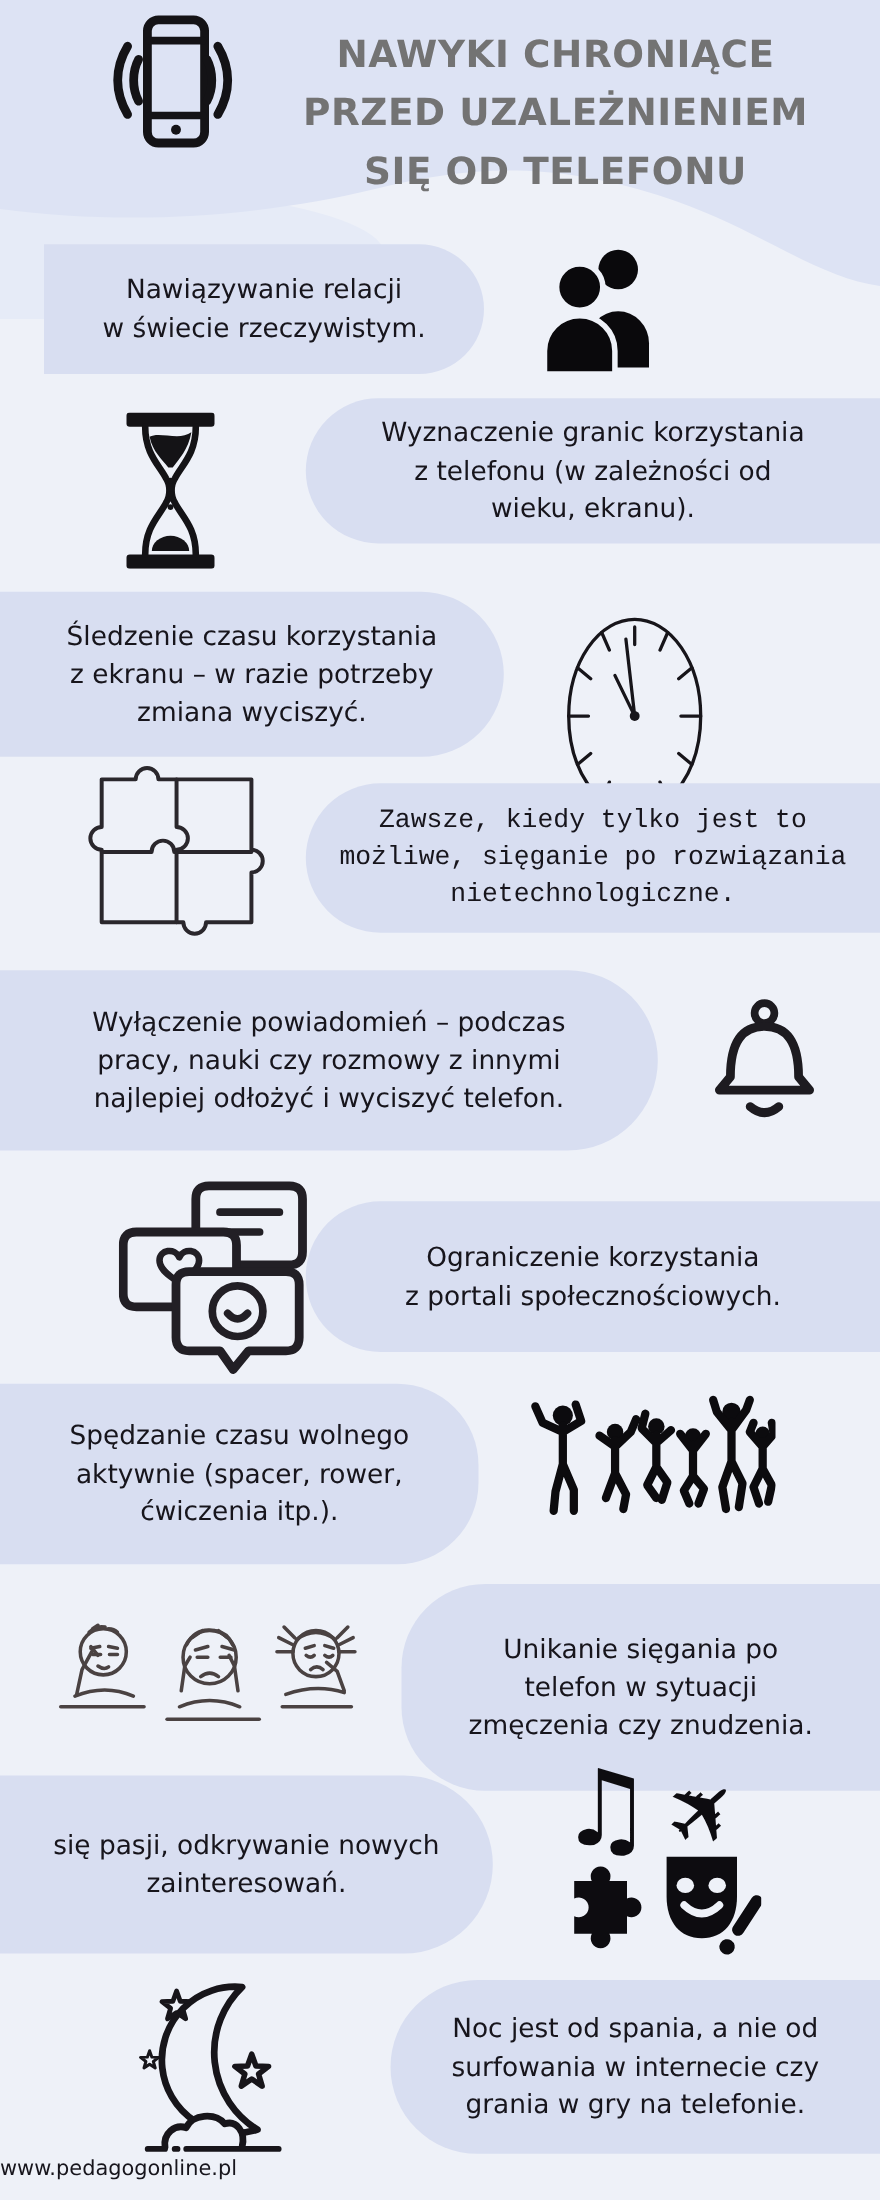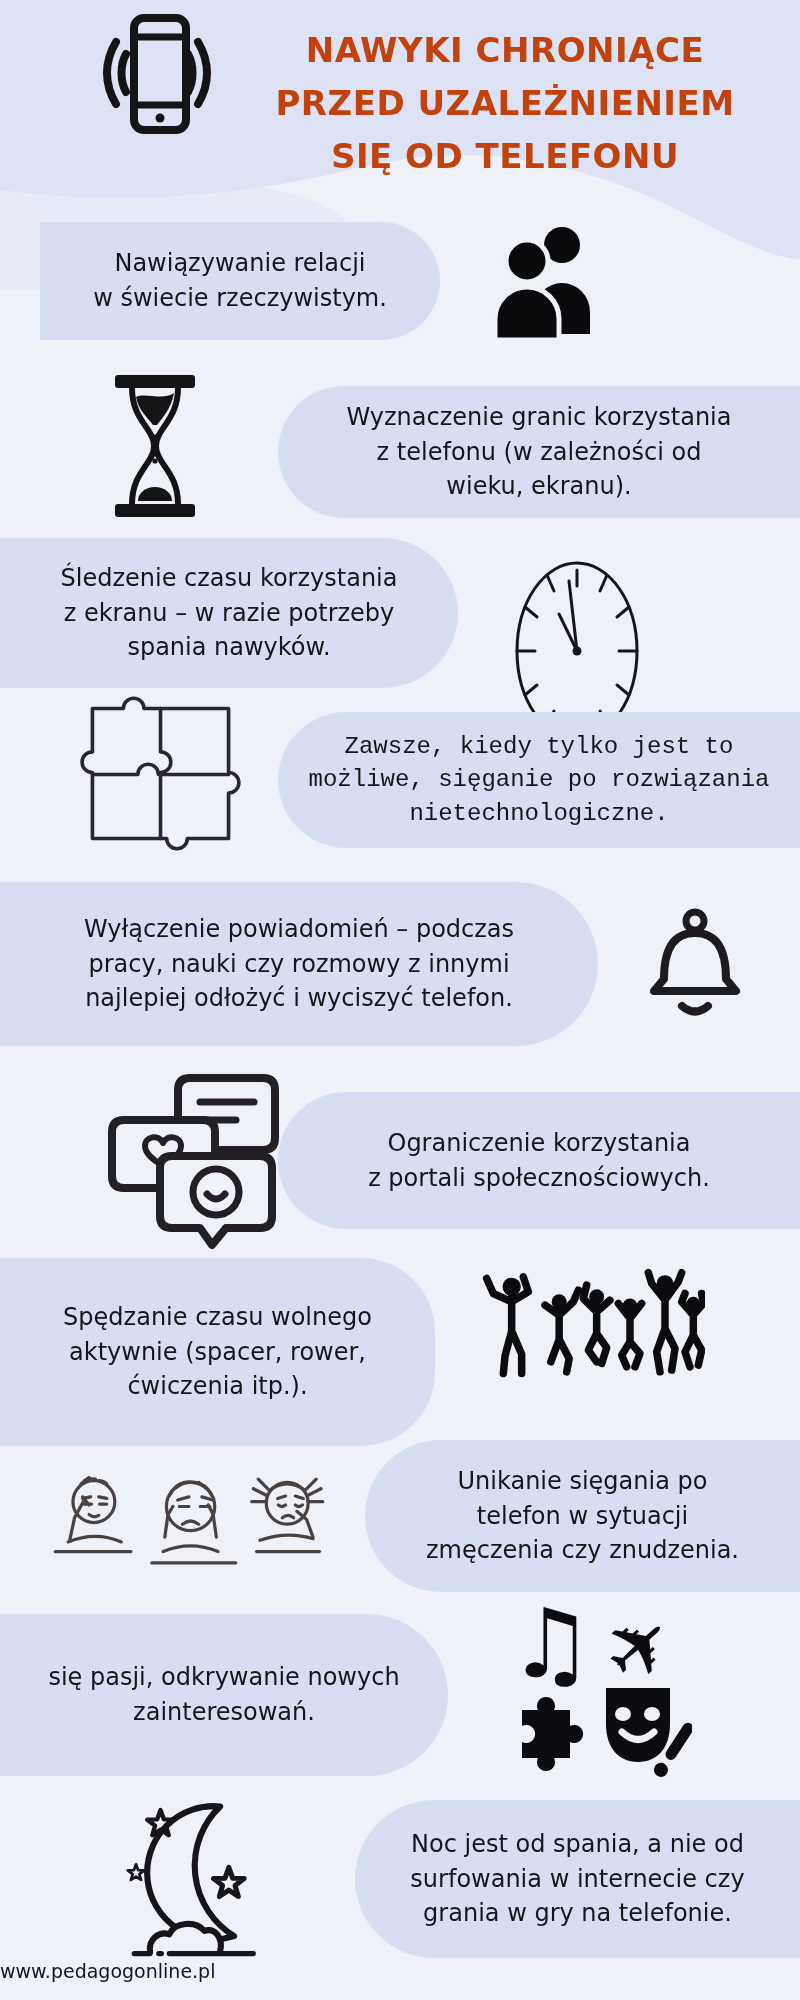--- a/index.html
+++ b/index.html
@@ -7,21 +7,21 @@
     position:relative;width:800px;height:2000px;overflow:hidden;
     background:#eef1f8;font-family:"DejaVu Sans","Liberation Sans",sans-serif;
     color:#17151c;
   }
   .abs{position:absolute;}
   
   #header-wave{position:absolute;left:0;top:0;width:800px;height:290px;}
   #title{
     position:absolute;left:240px;top:24px;width:530px;
     text-align:center;font-weight:bold;font-size:34px;line-height:53px;
-    letter-spacing:.5px;color:#c2410c;
+    letter-spacing:.5px;color:#737373;
   }
   
   .bubble{
     position:absolute;background:#d8def1;
     display:flex;flex-direction:column;justify-content:center;
     text-align:center;font-size:24px;line-height:1.44;
     padding:0 24px;box-sizing:border-box;
   }
   .bubble .ln{white-space:nowrap;}
   .b-left{border-radius:0 80px 80px 0;}
@@ -72,30 +72,30 @@
   <svg class="abs" style="left:105px;top:375px" width="100" height="142" viewBox="0 0 100 142">
     <rect x="10" y="0" width="80" height="13" rx="3" fill="#141316"></rect>
     <rect x="10" y="129" width="80" height="13" rx="3" fill="#141316"></rect>
     <path d="M27,13 C27,38 40,48 46,60 C50,66 50,76 46,82 C40,94 27,104 27,129 M73,13 C73,38 60,48 54,60 C50,66 50,76 54,82 C60,94 73,104 73,129" fill="none" stroke="#141316" stroke-width="6" stroke-linecap="round"></path>
     <path d="M31,22 C40,17 58,26 69,18 C66,34 58,42 52,50 L48,50 C42,42 34,36 31,22 Z" fill="#141316"></path>
     <circle cx="50" cy="62" r="2.6" fill="#141316"></circle>
     <circle cx="50" cy="74" r="2.6" fill="#141316"></circle>
     <circle cx="50" cy="86" r="2.6" fill="#141316"></circle>
     <path d="M33,126 a17,14 0 0 1 34,0 z" fill="#141316"></path>
   </svg>
-  <div class="bubble b-right" style="left:278px;top:362px;width:522px;height:132px;border-radius:78px 0 0 78px;margin-top:24px;">
+  <div class="bubble b-right" style="left:278px;top:362px;width:522px;height:132px;border-radius:78px 0 0 78px;">
     <div class="ln">Wyznaczenie granic korzystania</div>
     <div class="ln">z telefonu (w zależności od</div>
     <div class="ln">wieku, ekranu).</div>
   </div>
 
   <div class="bubble b-left" style="left:0;top:538px;width:458px;height:150px;border-radius:0 75px 75px 0;">
     <div class="ln">Śledzenie czasu korzystania</div>
     <div class="ln">z ekranu – w razie potrzeby</div>
-    <div class="ln">spania nawyków.</div>
+    <div class="ln">zmiana wyciszyć.</div>
   </div>
   <svg class="abs" style="left:512px;top:556px" width="130" height="190" viewBox="0 0 130 190" fill="none" stroke="#17151a" stroke-width="3" stroke-linecap="round">
     <ellipse cx="65" cy="95" rx="60" ry="88"></ellipse>
     <path d="M65,14 V30 M95,19 L88,35 M117,51 L105,61 M125,95 H107 M117,139 L105,129 M95,171 L88,155 M65,183 V165 M35,171 L42,155 M13,139 L25,129 M5,95 H23 M13,51 L25,61 M35,19 L42,35"></path>
     <path d="M65,95 L57,25"></path>
     <path d="M65,95 L47,58"></path>
     <circle cx="65" cy="95" r="4.5" fill="#17151a" stroke="none"></circle>
   </svg>
 
   <svg class="abs" style="left:78px;top:694px" width="165" height="160" viewBox="0 0 160 155" fill="none" stroke="#2a272c" stroke-width="3.5" stroke-linejoin="round" stroke-linecap="round">
@@ -127,21 +127,21 @@
     <path d="M55,75 c-4,-9 -18,-7 -18,3 c0,9 12,16 18,20 c6,-4 18,-11 18,-20 c0,-10 -14,-12 -18,-3 z" fill="none" stroke-width="6"></path>
     <path d="M64,88 H152 Q164,88 164,100 V148 Q164,160 152,160 H118 L104,177 L92,160 H64 Q52,160 52,148 V100 Q52,88 64,88 Z"></path>
     <circle cx="108" cy="124" r="23" fill="none" stroke-width="7"></circle>
     <path d="M99,126 q9,10 18,0" fill="none" stroke-width="7"></path>
   </svg>
   <div class="bubble b-right" style="left:278px;top:1092px;width:522px;height:137px;border-radius:68px 0 0 68px;">
     <div class="ln">Ograniczenie korzystania</div>
     <div class="ln">z portali społecznościowych.</div>
   </div>
 
-  <div class="bubble b-left" style="left:0;top:1258px;width:435px;height:188px;border-radius:0 74px 74px 0;">
+  <div class="bubble b-left" style="left:0;top:1258px;width:435px;height:164px;border-radius:0 74px 74px 0;">
     <div class="ln">Spędzanie czasu wolnego</div>
     <div class="ln">aktywnie (spacer, rower,</div>
     <div class="ln">ćwiczenia itp.).</div>
   </div>
   <svg class="abs" style="left:480px;top:1256px" width="225" height="135" viewBox="0 0 270 132" fill="none" stroke="#0c0b0e" stroke-width="9" stroke-linecap="round" stroke-linejoin="round">
     <circle cx="38" cy="22" r="11" fill="#0c0b0e" stroke="none"></circle>
     <path d="M38,33 V75 M38,40 L16,30 L8,12 M38,40 L58,28 L52,10 M38,75 L30,105 L28,126 M38,75 L50,103 L50,126"></path>
     <circle cx="95" cy="40" r="9" fill="#0c0b0e" stroke="none"></circle>
     <path d="M95,49 V85 M95,56 L78,44 M95,56 L112,40 L118,26 M95,85 L85,112 M95,85 L107,108 L104,124"></path>
     <circle cx="140" cy="34" r="9" fill="#0c0b0e" stroke="none"></circle>
@@ -170,21 +170,21 @@
     <path d="M138,114 Q172,100 206,114"></path>
     <path d="M124,128 H228"></path>
     <circle cx="292" cy="54" r="26"></circle>
     <path d="M270,38 Q292,22 314,38"></path>
     <path d="M266,44 l-16,-8 M266,52 l-18,0 M268,36 l-12,-12 M318,44 l16,-8 M318,52 l18,0 M316,36 l12,-12"></path>
     <path d="M280,48 l10,-3 M302,45 l10,3 M281,56 q5,4 9,0 M302,56 q5,4 9,0"></path>
     <path d="M286,72 q7,-6 14,0"></path>
     <path d="M324,96 L316,74 L304,64 M258,100 Q292,88 324,98"></path>
     <path d="M254,114 H332"></path>
   </svg>
-  <div class="bubble b-right" style="left:365px;top:1440px;width:435px;height:152px;border-radius:76px 0 0 76px;">
+  <div class="bubble b-right" style="left:365px;top:1440px;width:435px;height:188px;border-radius:76px 0 0 76px;">
     <div class="ln">Unikanie sięgania po</div>
     <div class="ln">telefon w sytuacji</div>
     <div class="ln">zmęczenia czy znudzenia.</div>
   </div>
 
   <div class="bubble b-left" style="left:0;top:1614px;width:448px;height:162px;border-radius:0 81px 81px 0;">
     <div class="ln">się pasji, odkrywanie nowych</div>
     <div class="ln">zainteresowań.</div>
   </div>
   <div class="glyph" style="left:508px;top:1596px;font-size:96px;">♫</div>

